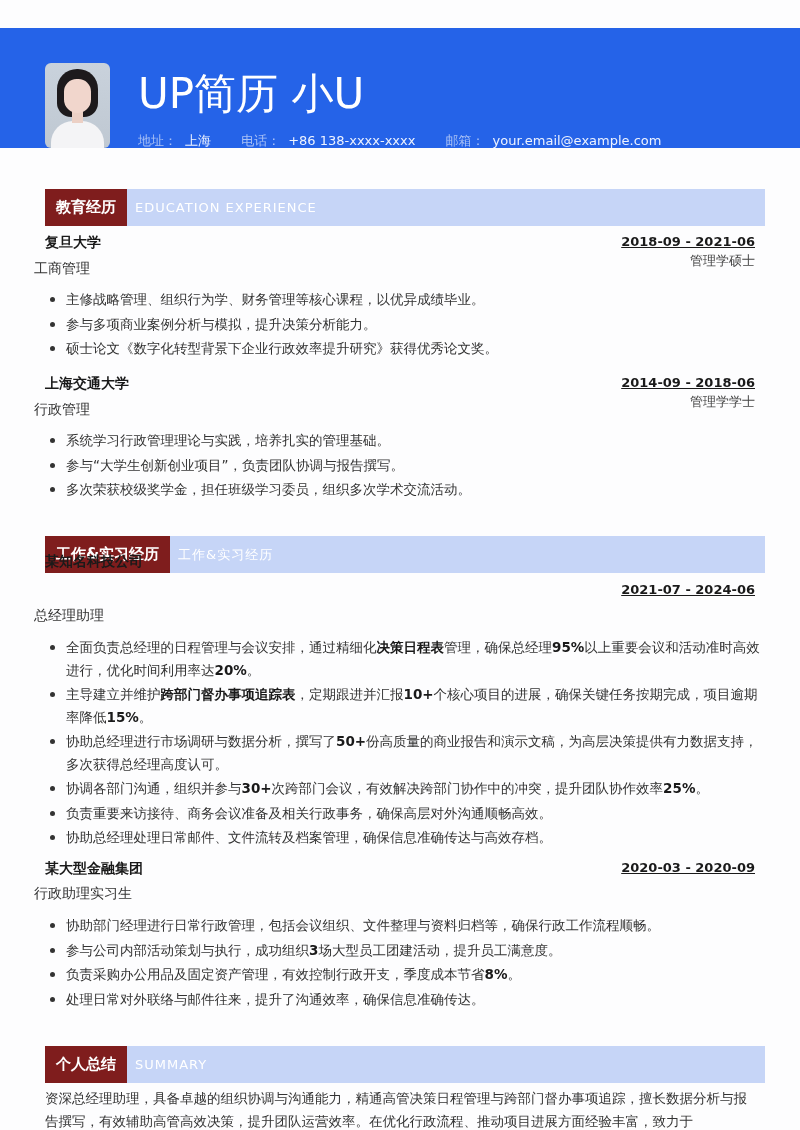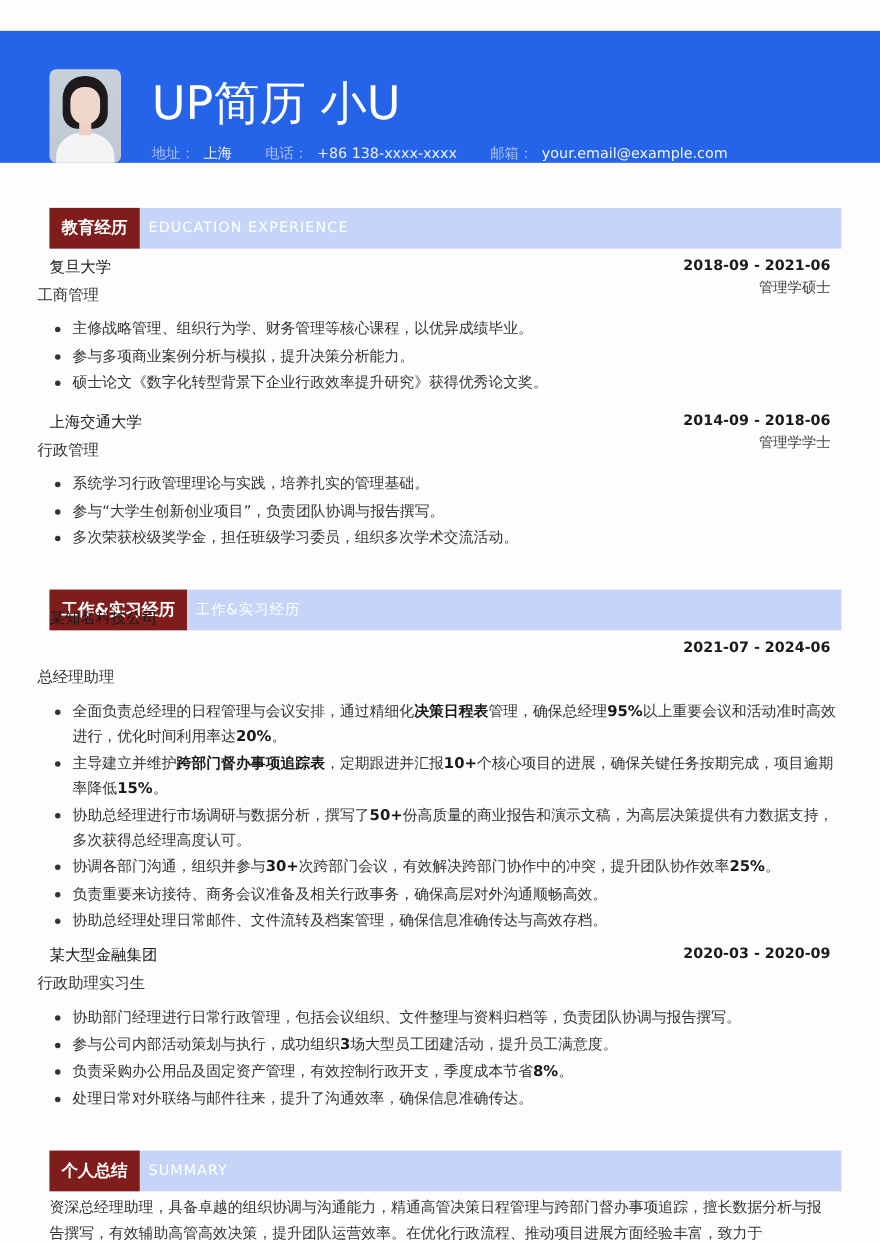--- a/index.html
+++ b/index.html
@@ -16,23 +16,23 @@
   .name { position: absolute; left: 138px; top: 40px; font-size: 42px; color: #ffffff; font-family: "DejaVu Sans", sans-serif; letter-spacing: 0px; line-height: 52px; }
   .contacts { position: absolute; left: 138px; top: 104px; font-size: 13px; line-height: 18px; color: #fff; white-space: nowrap; }
   .contacts .lbl { color: #a9c1f5; }
   .contacts .val { color: #eef3ff; margin-left: 8px; }
   .contacts .item { display: inline-block; margin-right: 26px; }
 
   .section-bar { position: absolute; left: 45px; width: 720px; height: 37px; background: #c6d5f7; }
   .section-bar .cn { position: absolute; left: 0; top: 0; height: 37px; padding: 0 11px; background: #7f1d1d; color: #fff; font-size: 15px; font-weight: bold; line-height: 37px; }
   .section-bar .en { position: absolute; top: 0; height: 37px; line-height: 37px; color: #ffffff; font-size: 13px; letter-spacing: 1px; }
 
-  .entry-title { position: absolute; left: 45px; font-size: 14px; font-weight: normal; color: #1a1a1a; }
+  .entry-title { position: absolute; left: 45px; font-size: 14px; font-weight: bold; color: #1a1a1a; }
   .entry-sub { position: absolute; left: 34px; font-size: 14px; color: #333; }
-  .entry-date { position: absolute; right: 45px; font-size: 13px; font-weight: bold; color: #1a1a1a; text-align: right; }
+  .entry-date { position: absolute; right: 45px; font-size: 13px; font-weight: bold; color: #1a1a1a; text-align: right; text-decoration: underline; }
   .entry-degree { position: absolute; right: 45px; font-size: 13px; color: #444; text-align: right; }
   .bullets { position: absolute; left: 45px; width: 715px; list-style: none; }
   .bullets li { position: relative; padding-left: 21px; font-size: 13.5px; line-height: 22.5px; color: #333; margin-bottom: 2px; }
   .bullets li::before { content: ""; position: absolute; left: 5px; top: 9px; width: 5px; height: 5px; border-radius: 50%; background: #333; }
   .bullets li b { font-weight: bold; color: #1a1a1a; }
   .summary { position: absolute; left: 45px; top: 1087px; width: 715px; font-size: 13.5px; line-height: 22.5px; color: #333; }
 </style>
 </head>
 <body>
 
@@ -98,21 +98,21 @@
       <li>协助总经理进行市场调研与数据分析，撰写了<b>50+</b>份高质量的商业报告和演示文稿，为高层决策提供有力数据支持，多次获得总经理高度认可。</li>
       <li>协调各部门沟通，组织并参与<b>30+</b>次跨部门会议，有效解决跨部门协作中的冲突，提升团队协作效率<b>25%</b>。</li>
       <li>负责重要来访接待、商务会议准备及相关行政事务，确保高层对外沟通顺畅高效。</li>
       <li>协助总经理处理日常邮件、文件流转及档案管理，确保信息准确传达与高效存档。</li>
     </ul>
 
   <div class="entry-title" style="top:860px;">某大型金融集团</div>
   <div class="entry-date" style="top:860px;">2020-03 - 2020-09</div>
   <div class="entry-sub" style="top:885px;">行政助理实习生</div>
   <ul class="bullets" id="work1" style="top:914px;">
-      <li>协助部门经理进行日常行政管理，包括会议组织、文件整理与资料归档等，负责团队协调与报告撰写。</li>
+      <li>协助部门经理进行日常行政管理，包括会议组织、文件整理与资料归档等，确保行政工作流程顺畅。</li>
       <li>参与公司内部活动策划与执行，成功组织<b>3</b>场大型员工团建活动，提升员工满意度。</li>
       <li>负责采购办公用品及固定资产管理，有效控制行政开支，季度成本节省<b>8%</b>。</li>
       <li>处理日常对外联络与邮件往来，提升了沟通效率，确保信息准确传达。</li>
     </ul>
 
   <div class="section-bar" style="top:1046px;">
     <span class="cn">个人总结</span>
     <span class="en" style="left:90px;">SUMMARY</span>
   </div>
   <div class="summary">资深总经理助理，具备卓越的组织协调与沟通能力，精通高管决策日程管理与跨部门督办事项追踪，擅长数据分析与报告撰写，有效辅助高管高效决策，提升团队运营效率。在优化行政流程、推动项目进展方面经验丰富，致力于</div>

